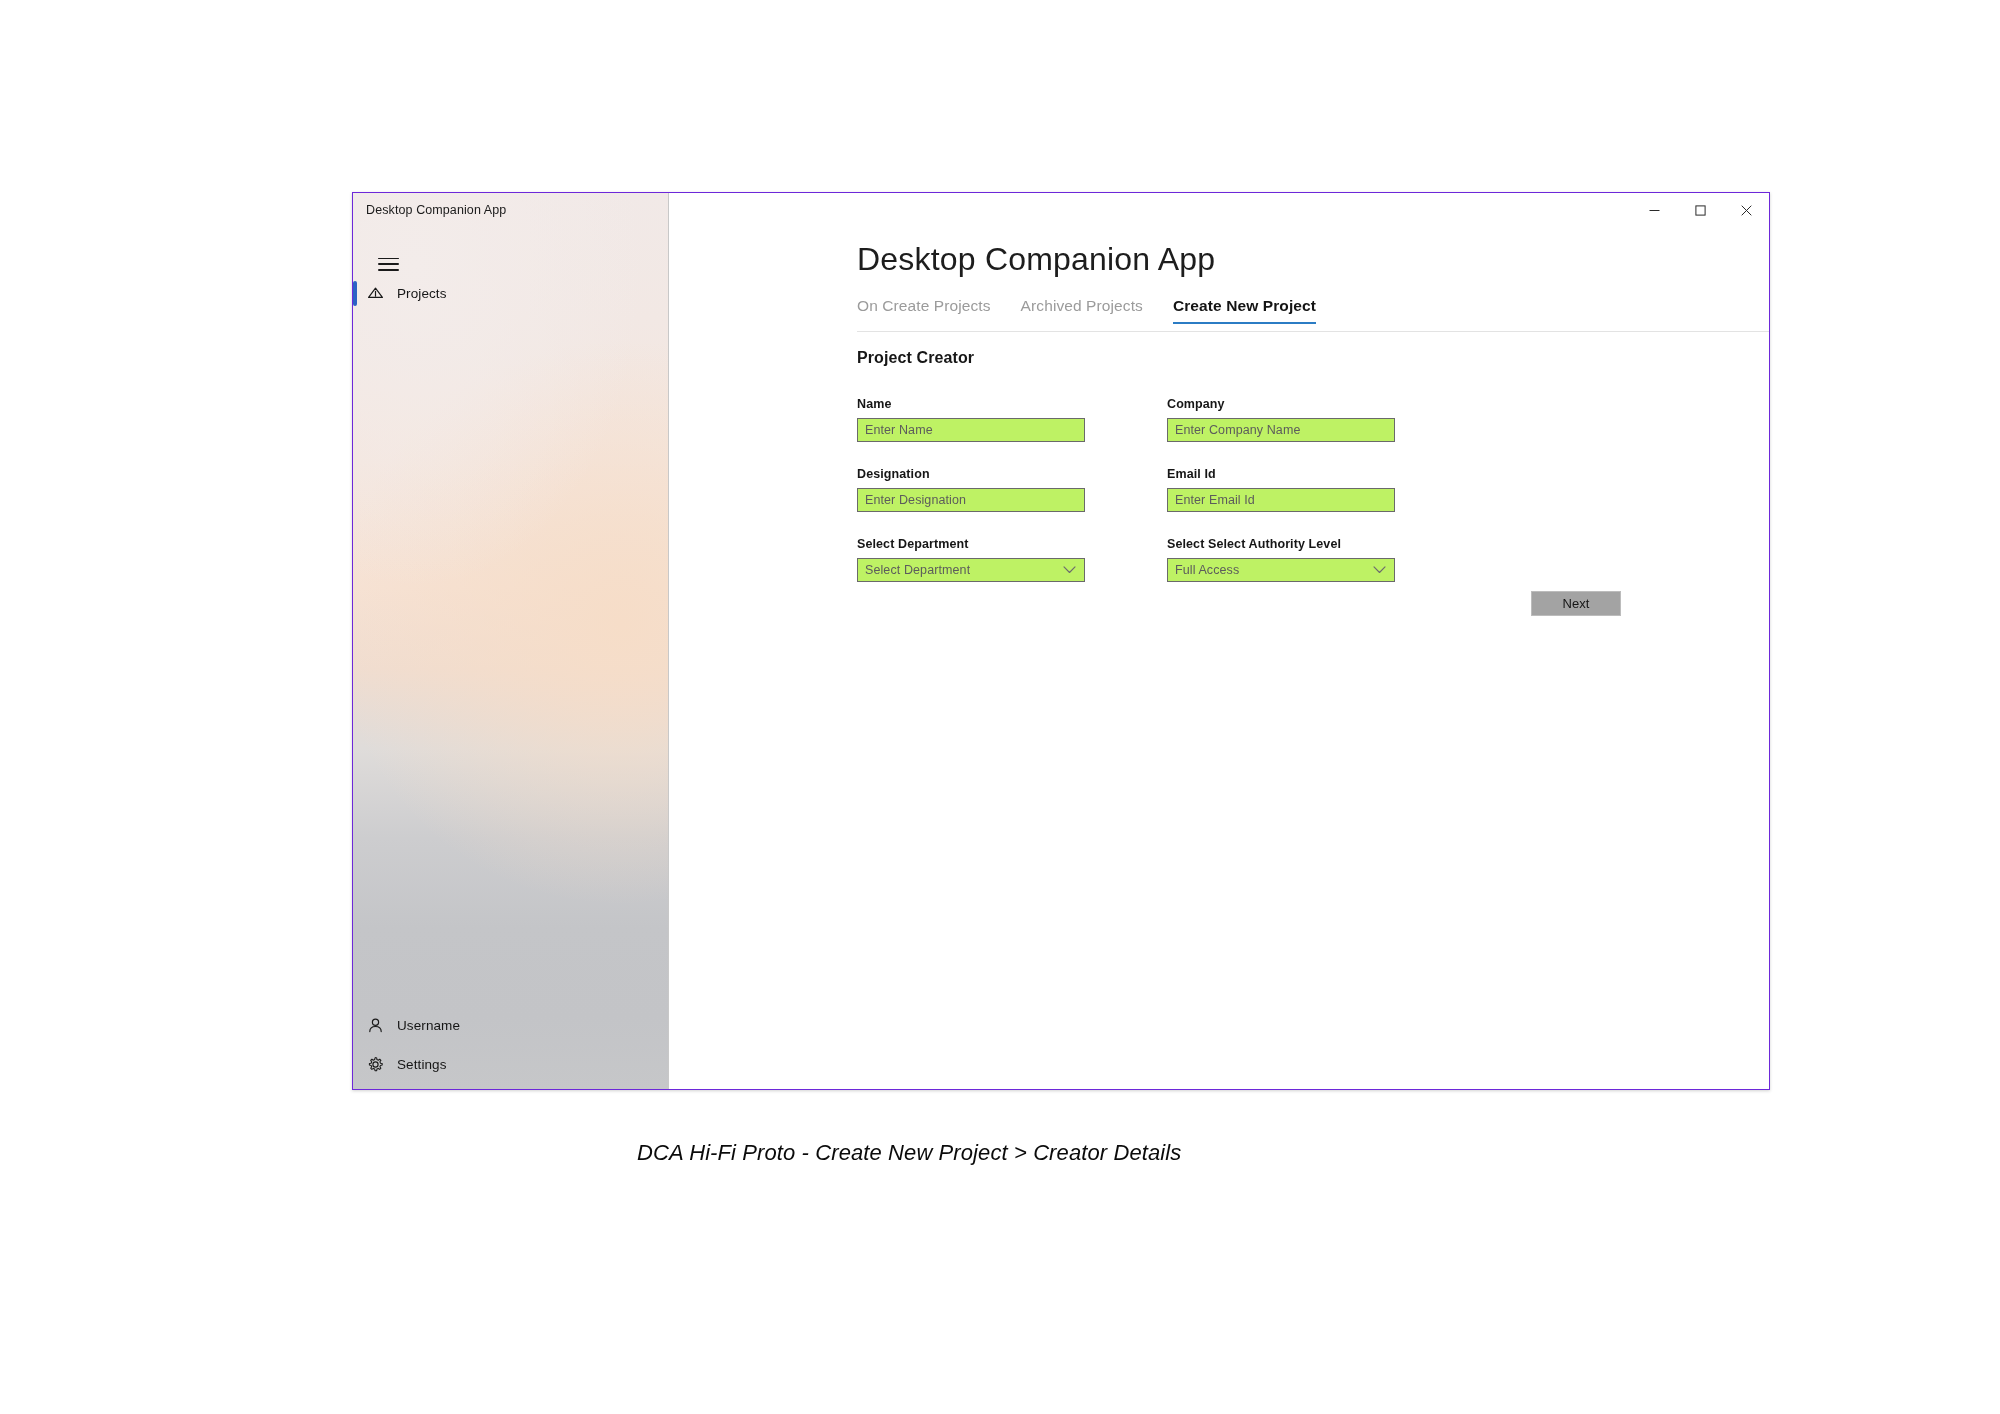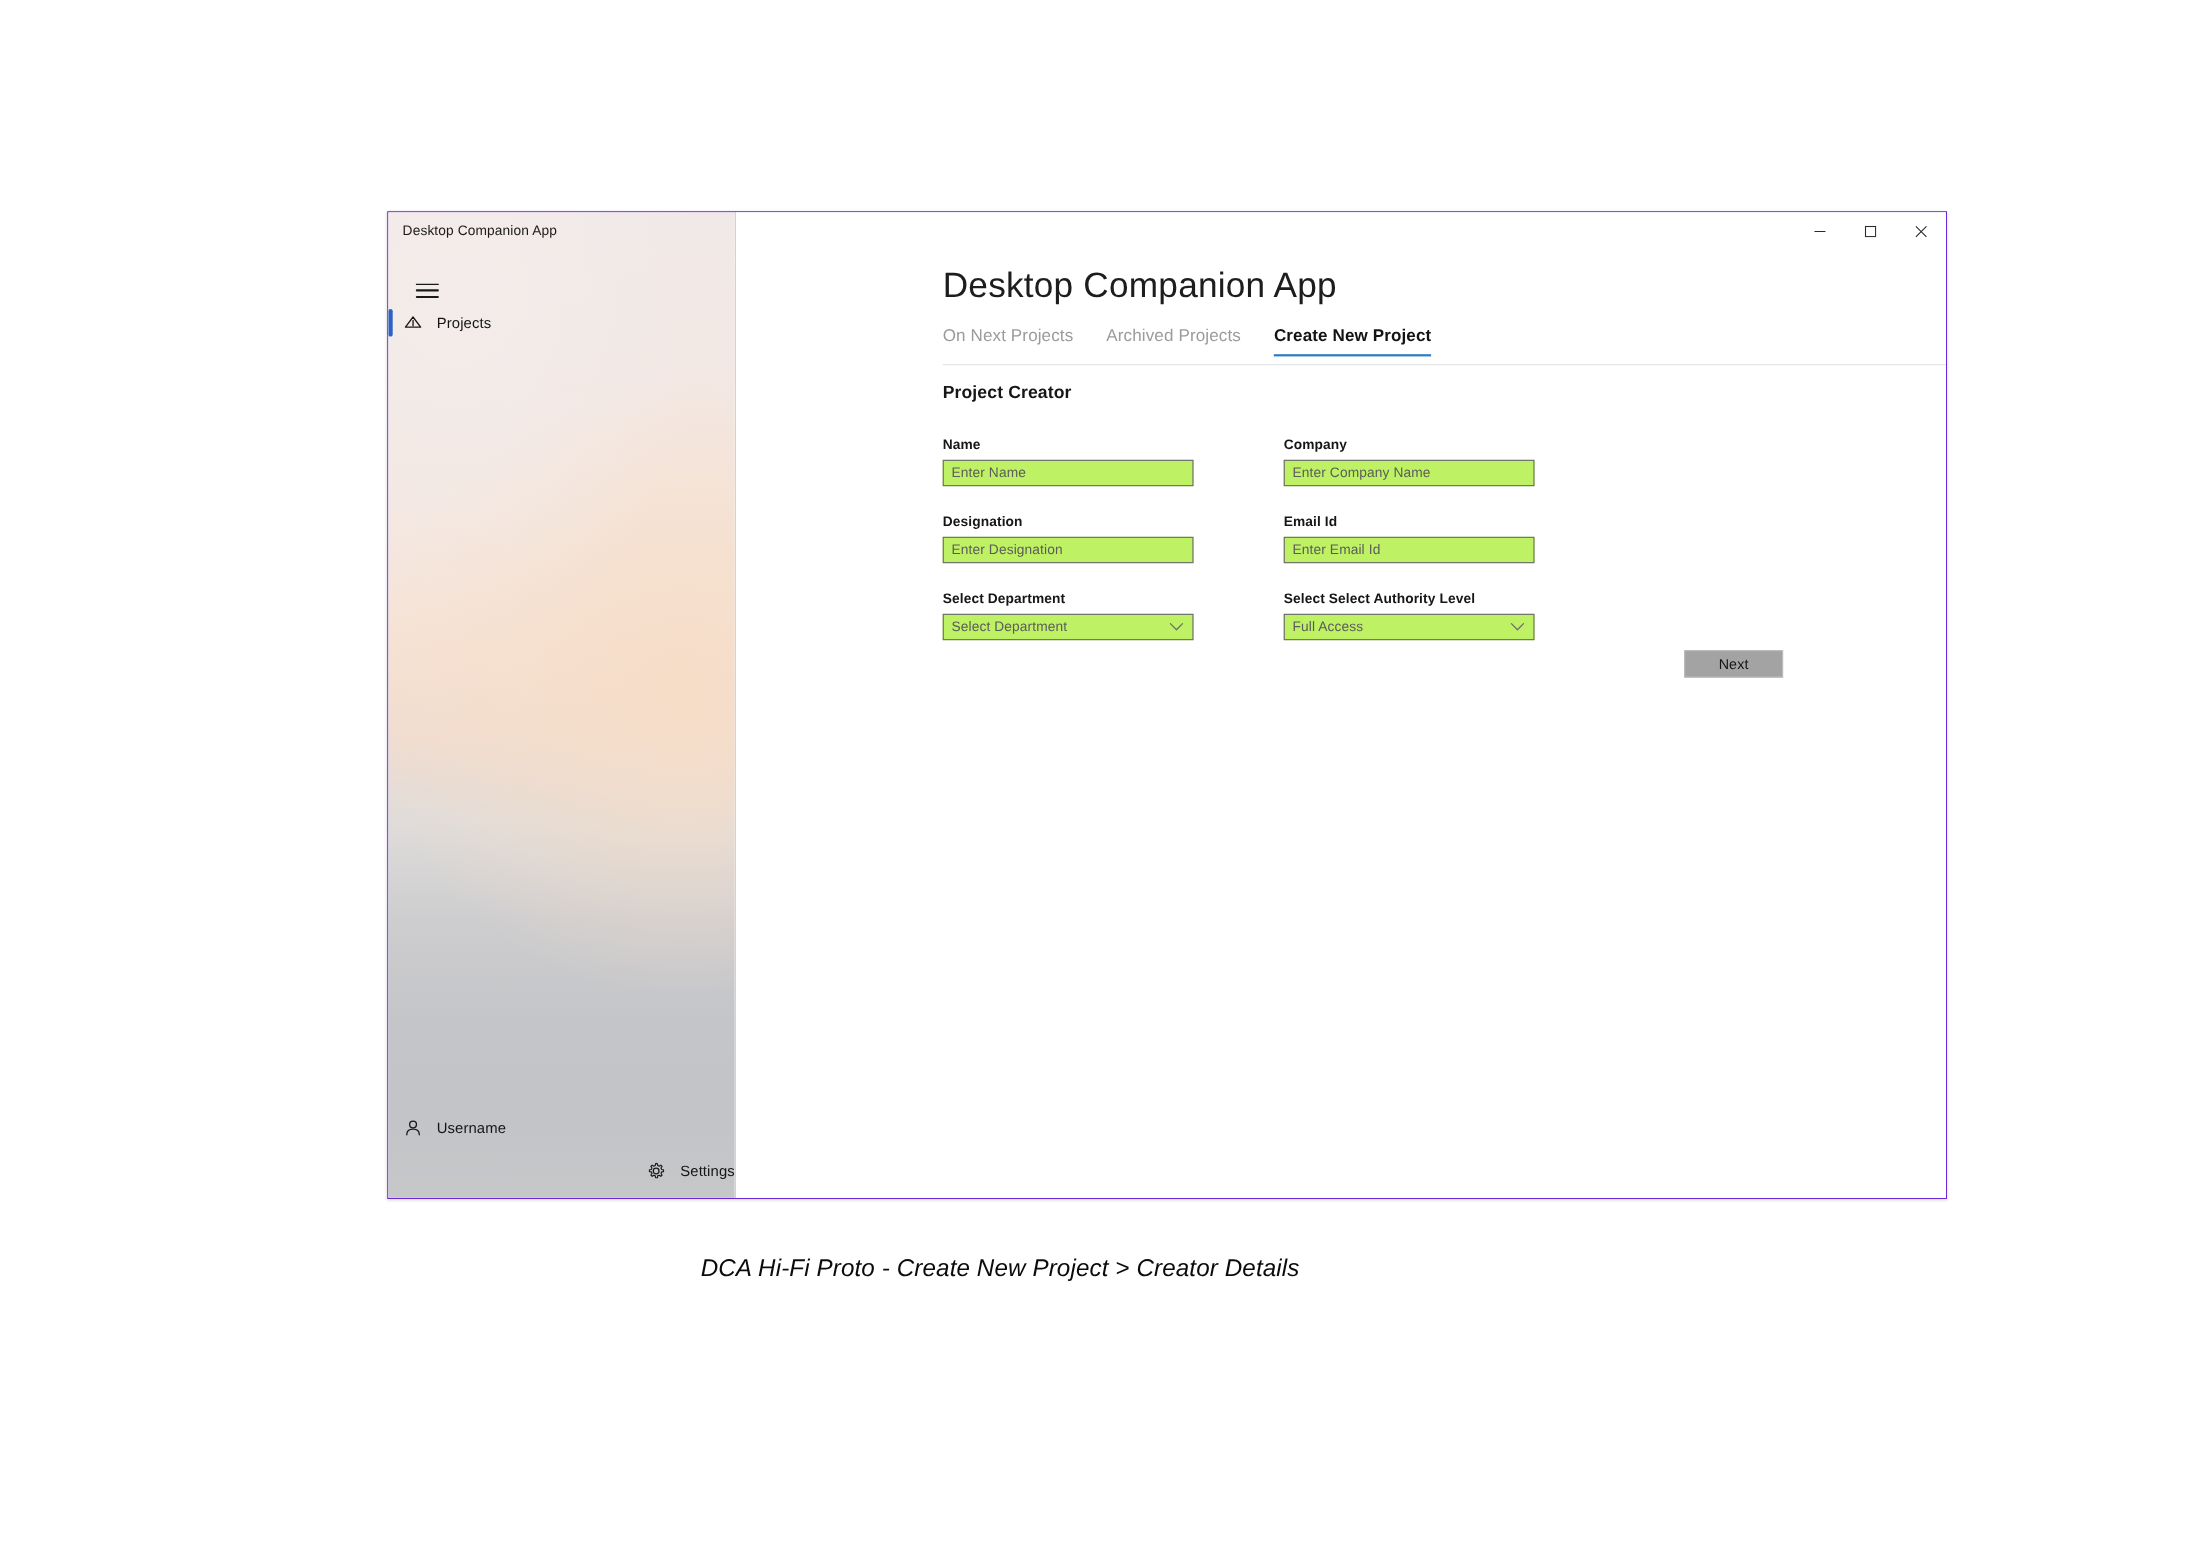--- a/index.html
+++ b/index.html
@@ -126,21 +126,21 @@
     flex: 0 0 44px;
   }
   .nav-item .nav-label {
     font-size: 13.5px;
     color: #161616;
     letter-spacing: 0.1px;
   }
 
   #nav-item-projects { top: 80px; }
   #nav-item-username { top: 812px; }
-  #nav-item-settings { top: 851px; justify-content: flex-end; }
+  #nav-item-settings { top: 851px; }
 
   
   #main {
     position: relative;
     flex: 1 1 auto;
     height: 100%;
     background: #ffffff;
     box-sizing: border-box;
     overflow: hidden;
   }
@@ -383,21 +383,21 @@
       <div class="win-btn close">
         <svg width="11" height="11" viewBox="0 0 11 11">
             <path d="M0.7 0.7 L10.3 10.3 M10.3 0.7 L0.7 10.3" stroke="currentColor" stroke-width="1"></path>
           </svg>
       </div>
     </div>
 
     <div id="page-title">Desktop Companion App</div>
 
     <div id="tabs">
-      <div class="tab">On Next Projects</div>
+      <div class="tab">On Create Projects</div>
       <div class="tab">Archived Projects</div>
       <div class="tab active">Create New Project</div>
     </div>
     <div id="tabs-divider"></div>
 
     <div id="section-title">Project Creator</div>
 
     <div id="form-grid">
 
       <div class="form-row">

